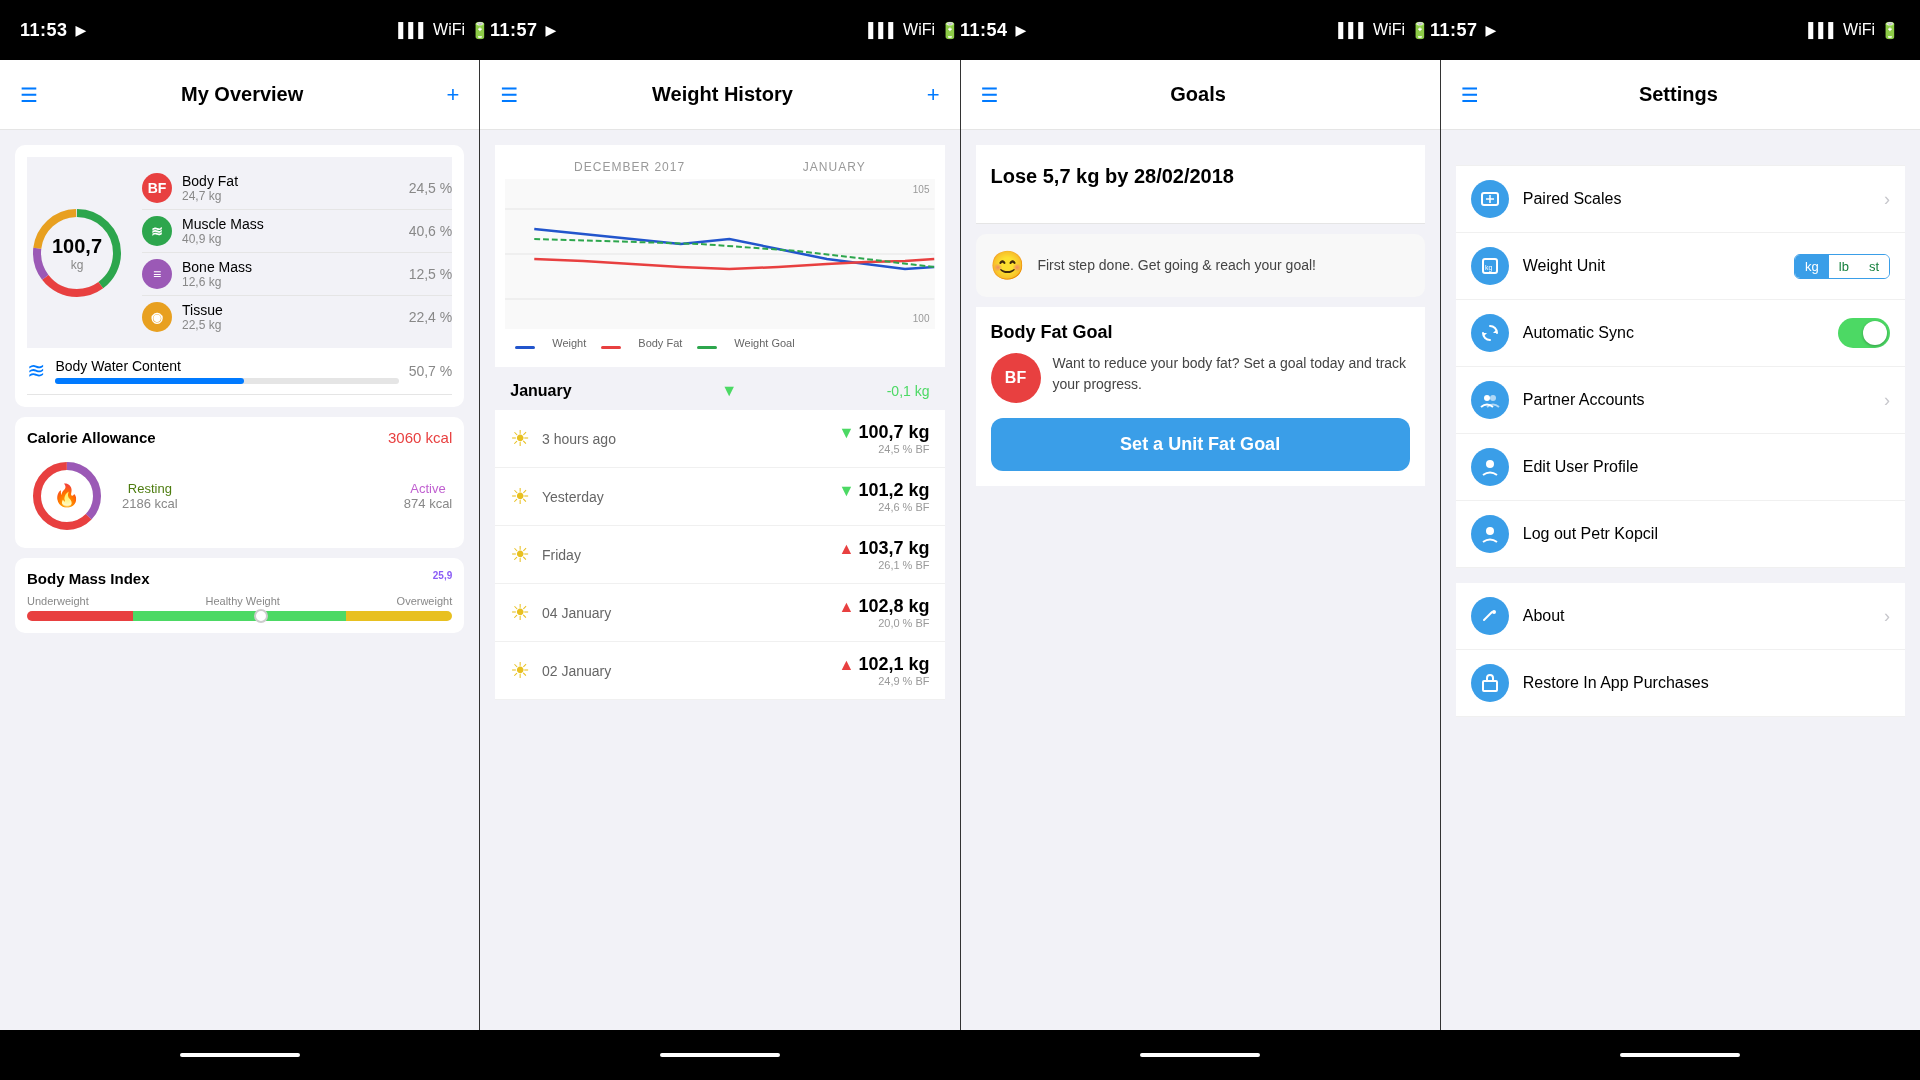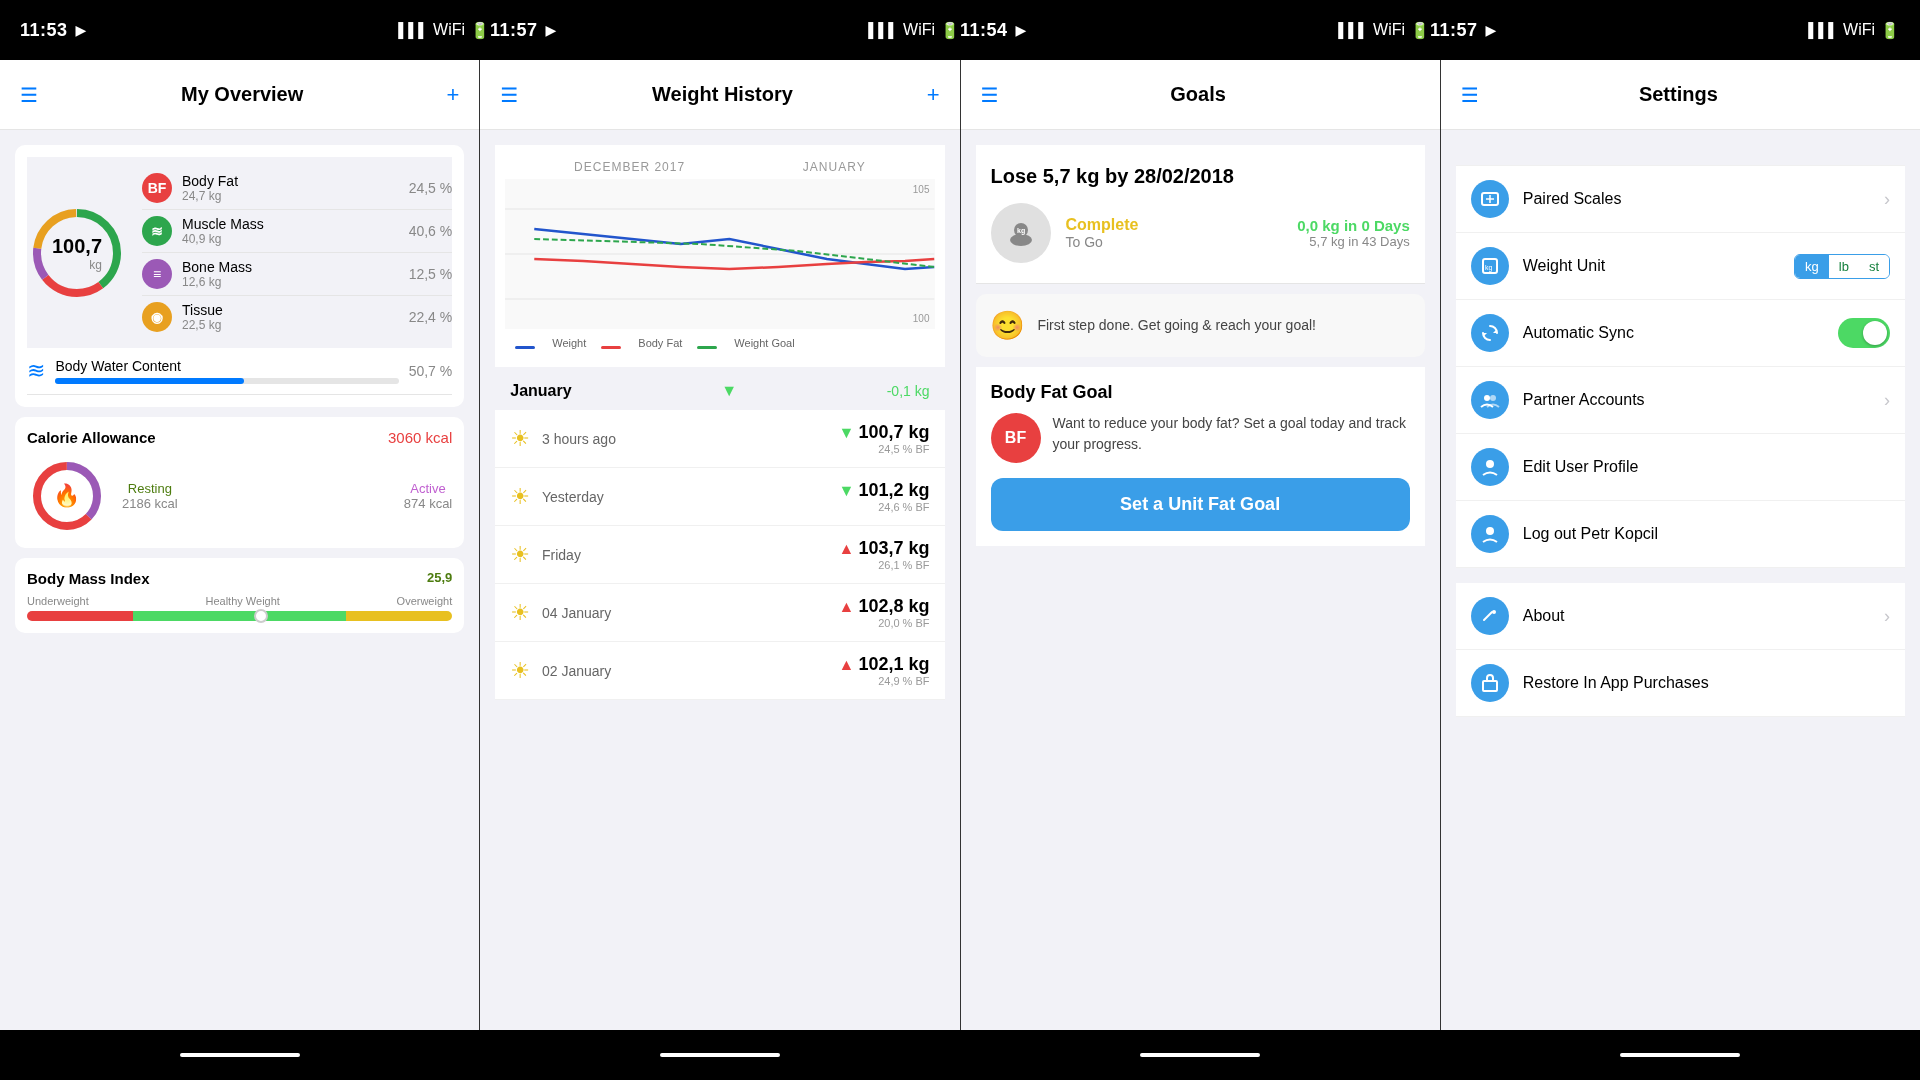--- a/index.html
+++ b/index.html
@@ -108,21 +108,21 @@
       position: relative;
       width: 100px;
       height: 100px;
     }
     .gauge-svg { width: 100px; height: 100px; }
     .gauge-center {
       position: absolute;
       top: 50%;
       left: 50%;
       transform: translate(-50%, -50%);
-      text-align: right;
+      text-align: center;
     }
     .gauge-weight { font-size: 20px; font-weight: 700; color: #000; }
     .gauge-unit { font-size: 12px; color: #888; }
 
     .metrics-list { flex: 1; }
     .metric-row {
       display: flex;
       align-items: center;
       padding: 6px 0;
       border-bottom: 1px solid #e5e5e5;
@@ -224,21 +224,21 @@
       border-radius: 10px;
       padding: 12px;
       margin: 10px 0;
     }
     .bmi-header {
       display: flex;
       justify-content: space-between;
       margin-bottom: 8px;
     }
     .bmi-title { font-size: 15px; font-weight: 600; color: #000; }
-    .bmi-value { font-size: 13px; color: #4d7c0f; font-weight: 600; }
+    .bmi-value { font-size: 10px; color: #8b5cf6; font-weight: 600; }
     .bmi-labels {
       display: flex;
       justify-content: space-between;
       margin-bottom: 4px;
     }
     .bmi-label { font-size: 11px; color: #888; }
     .bmi-bar-container {
       position: relative;
       height: 10px;
       border-radius: 5px;
@@ -788,37 +788,20 @@
   <div class="phone-panel goals-panel">
     <div class="nav-bar">
       <span class="hamburger">☰</span>
       <span class="nav-title">Goals</span>
       <span style="width:22px;"></span>
     </div>
     <div class="panel-content">
 
       <div class="goal-header-section">
         <div class="goal-title">Lose 5,7 kg by 28/02/2018</div>
-        <div class="goal-status-row">
-          <div class="goal-weight-icon">
-            <svg width="30" height="30" viewBox="0 0 30 30">
-              <ellipse cx="15" cy="22" rx="11" ry="6" fill="#888"></ellipse>
-              <circle cx="15" cy="12" r="7" fill="#888"></circle>
-              <text x="11" y="15" fill="#fff" font-size="7" font-weight="bold">kg</text>
-            </svg>
-          </div>
-          <div class="goal-status-info">
-            <div class="goal-complete">Complete</div>
-            <div class="goal-to-go">To Go</div>
-          </div>
-          <div class="goal-numbers">
-            <div class="goal-0kg">0,0 kg in 0 Days</div>
-            <div class="goal-days">5,7 kg in 43 Days</div>
-          </div>
-        </div>
       </div>
 
       <div class="goal-message-section">
         <div class="goal-emoji">😊</div>
         <div class="goal-message">First step done. Get going &amp; reach your goal!</div>
       </div>
 
       <div class="body-fat-goal-section">
         <div class="bfg-title">Body Fat Goal</div>
         <div class="bfg-row">

